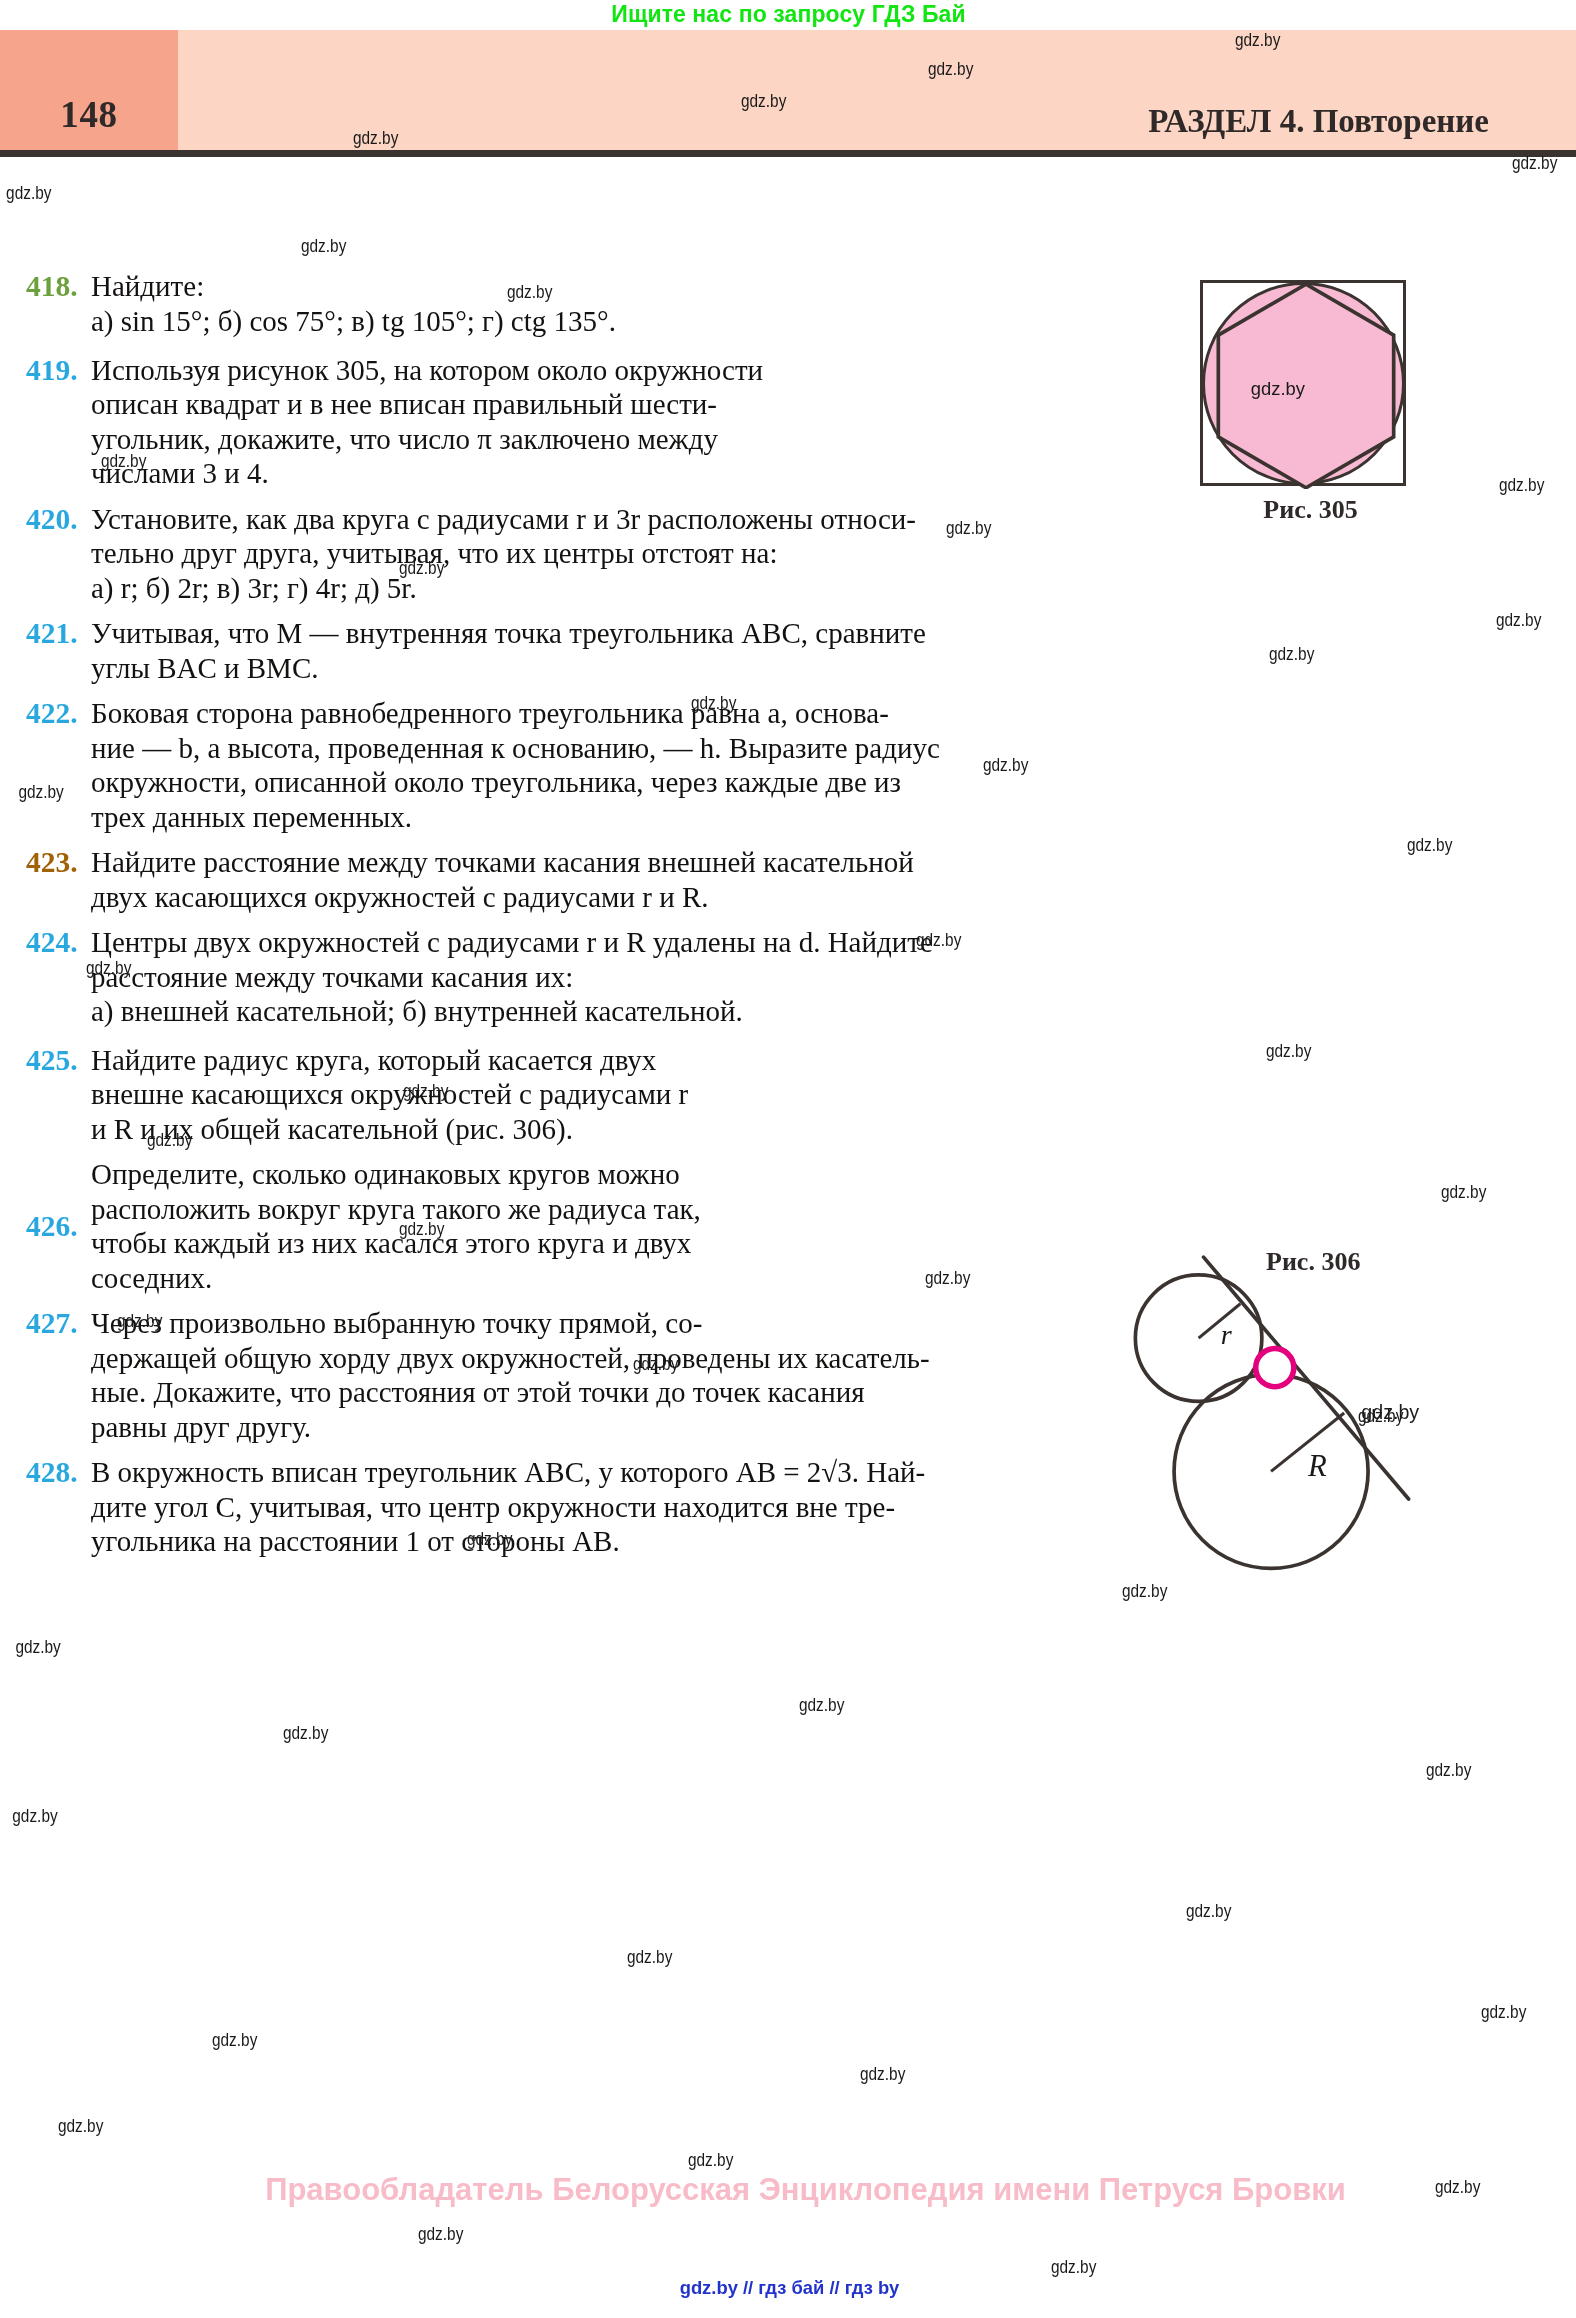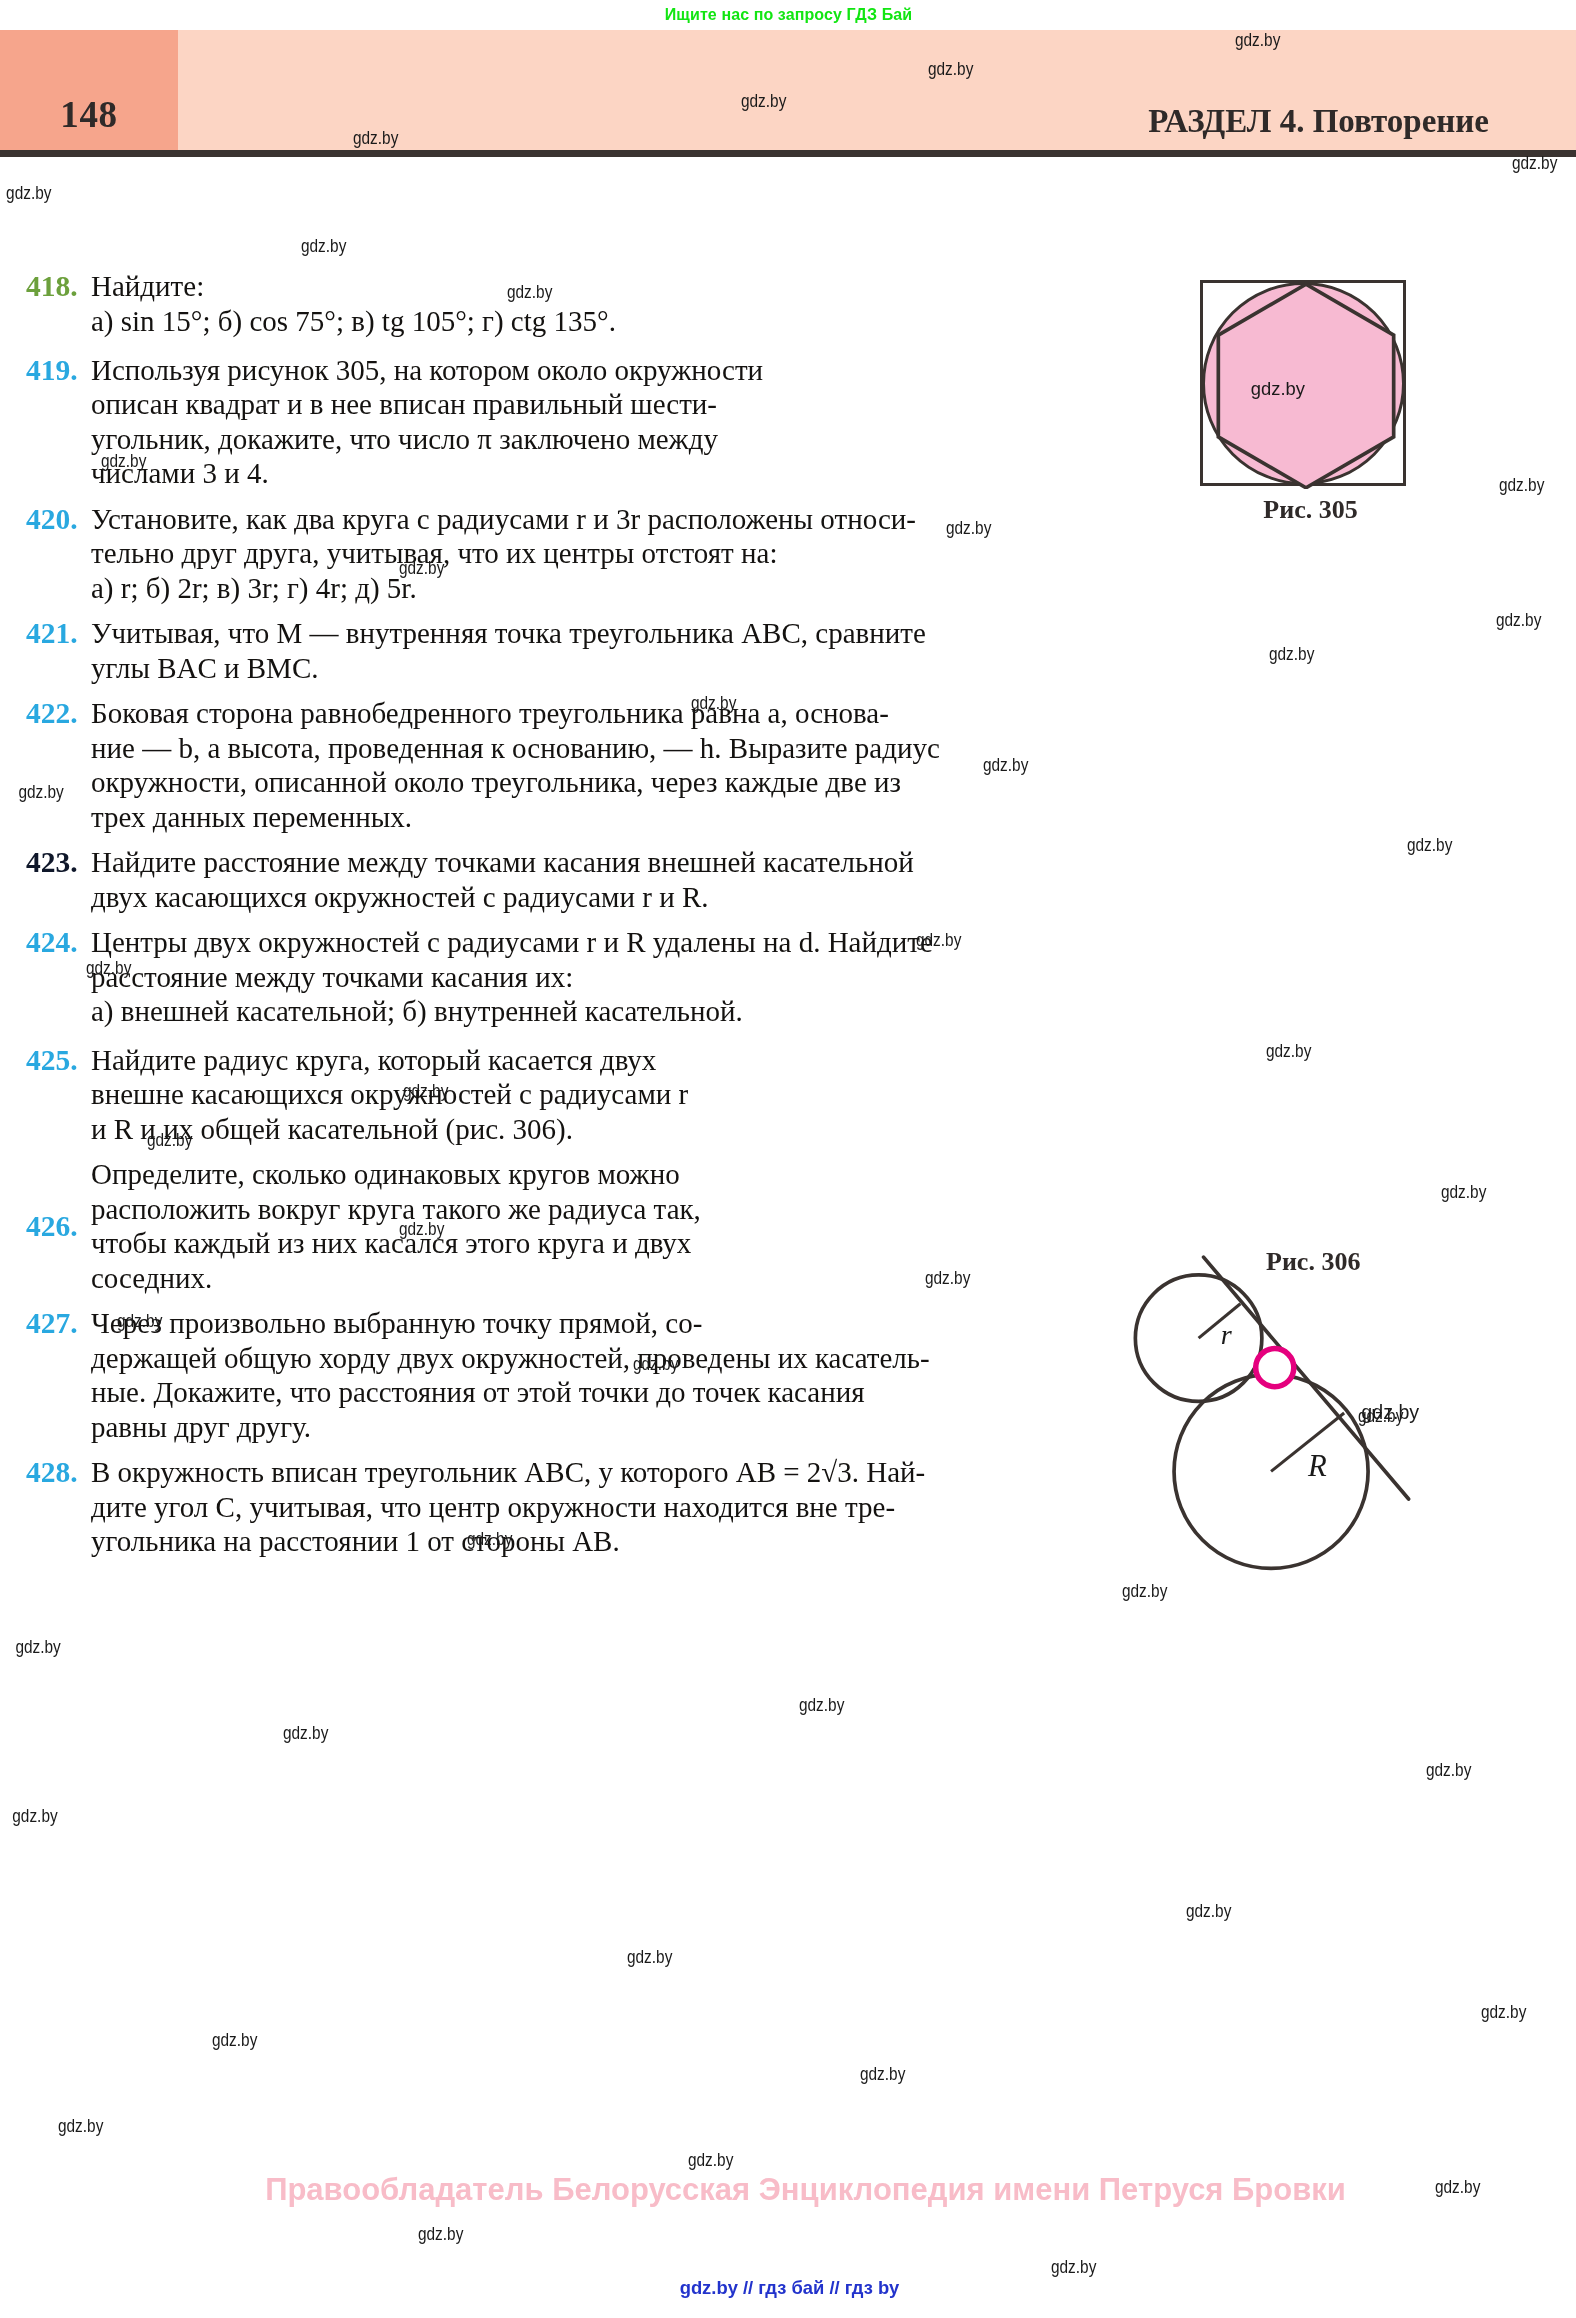--- a/index.html
+++ b/index.html
@@ -3,21 +3,21 @@
 <meta charset="utf-8">
 <style>
   html,body{margin:0;padding:0;background:#fff;}
   body{width:1577px;height:2319px;position:relative;overflow:hidden;
        font-family:"Liberation Serif",serif;}
 
   
   #top-banner{position:absolute;left:0;top:0;width:1577px;height:29.5px;
       display:flex;align-items:center;justify-content:center;
       color:#12E512;font-family:"Liberation Sans",sans-serif;
-      font-weight:bold;font-size:16px;letter-spacing:0.1px;}
+      font-weight:bold;font-size:23px;letter-spacing:0.1px;}
 
   
   #header{position:absolute;left:0;top:29.5px;width:1577px;height:120px;
       background:#FCD5C4;}
   #header-pagenum-block{position:absolute;left:0;top:0;width:178px;height:120px;
       background:#F6A58C;display:flex;align-items:flex-end;justify-content:center;}
   #page-number{font-size:37px;font-weight:bold;color:#2F2A29;
       padding-bottom:13.5px;letter-spacing:0.6px;}
   #header-title{position:absolute;right:88px;bottom:9.8px;
       font-size:33px;font-weight:bold;color:#2F2A29;white-space:nowrap;}
@@ -149,21 +149,21 @@
     <div class="ex-num" style="color:#29A8E0;">422.</div>
     <div class="ex-body" style="width:1229px;flex:0 0 1229px;">
       <p class="just">Боковая сторона равнобедренного треугольника равна a, основа-</p>
       <p class="just">ние — b, а высота, проведенная к основанию, — h. Выразите радиус</p>
       <p class="just">окружности, описанной около треугольника, через каждые две из</p>
       <p>трех данных переменных.</p>
     </div>
   </div>
 
   <div class="ex" style="margin-top:11px;">
-    <div class="ex-num" style="color:#0f172a;">423.</div>
+    <div class="ex-num" style="color:#a16207;">423.</div>
     <div class="ex-body" style="width:1229px;flex:0 0 1229px;">
       <p>Найдите расстояние между точками касания внешней касательной</p>
       <p>двух касающихся окружностей с радиусами r и R.</p>
     </div>
   </div>
 
   <div class="ex" style="margin-top:11px;">
     <div class="ex-num" style="color:#29A8E0;">424.</div>
     <div class="ex-body" style="width:1229px;flex:0 0 1229px;">
       <p>Центры двух окружностей с радиусами r и R удалены на d. Найдите</p>

